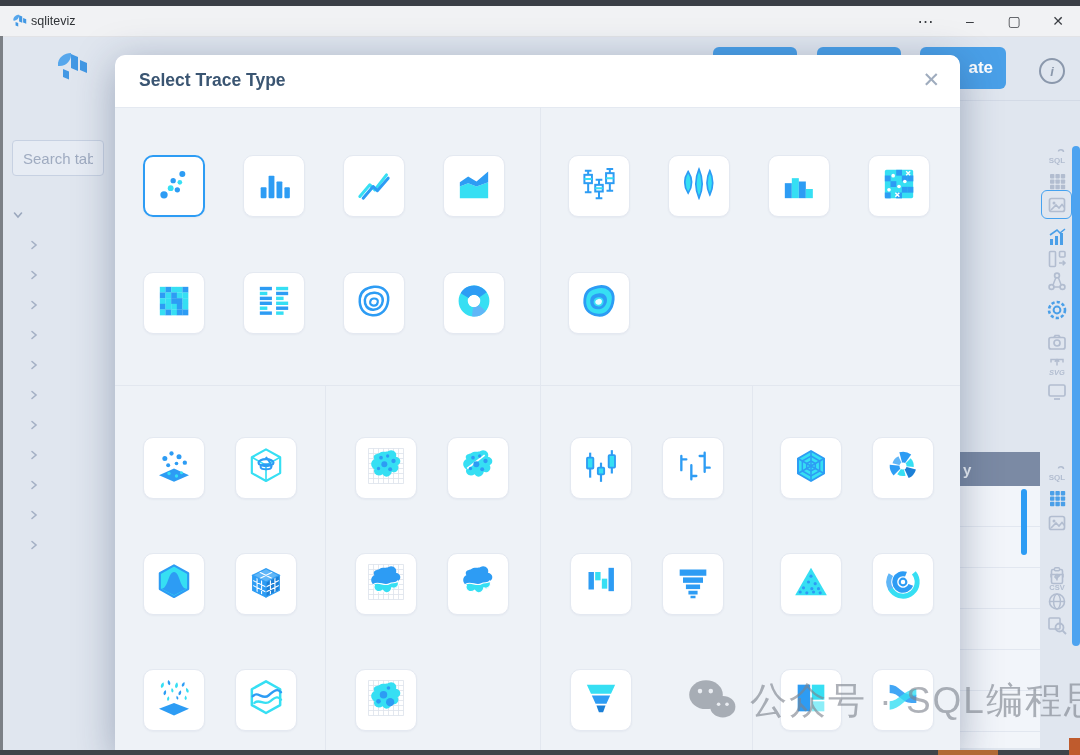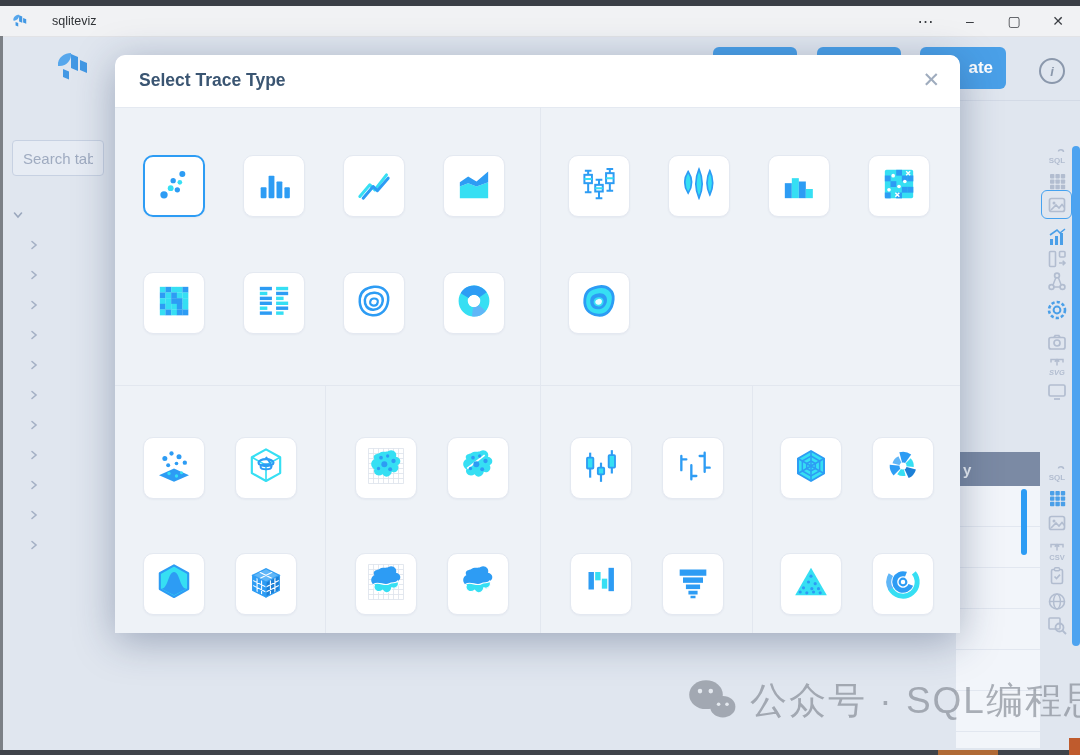--- a/index.html
+++ b/index.html
@@ -2,21 +2,21 @@
 <html><head>
 <meta charset="utf-8">
 <style>
   html,body{margin:0;padding:0;background:#888;}
   .screen{position:relative;width:1080px;height:755px;overflow:hidden;
     font-family:"Liberation Sans",sans-serif;background:#e0e6ef;}
   
   .top-edge{position:absolute;left:0;top:0;width:1080px;height:6px;background:#3b3f46;}
   .titlebar{position:absolute;left:0;top:6px;width:1080px;height:30px;background:#f1f2f4;
     border-bottom:1px solid #e2e3e6;display:flex;align-items:center;}
-  .tb-title{font-size:12.5px;color:#2f3236;margin-left:24px;}
+  .tb-title{font-size:12.5px;color:#2f3236;margin-left:3px;}
   .tb-controls{margin-left:auto;display:flex;height:100%;}
   .tb-btn{width:44px;height:100%;display:flex;align-items:center;justify-content:center;
     color:#3a3d42;font-size:14px;cursor:default;}
   .tb-btn.menu{font-size:16px;letter-spacing:1px;}
   
   .left-sliver{position:absolute;left:0;top:36px;width:3px;height:719px;background:#5a5d63;opacity:.75;}
   .app-logo{position:absolute;left:55px;top:52px;}
   .top-btn{position:absolute;height:42px;border-radius:6px;background:#4aa0e8;z-index:1;
     color:#fff;font-size:17px;font-weight:600;display:flex;align-items:center;justify-content:flex-end;
     padding-right:13px;box-sizing:border-box;}
@@ -47,21 +47,21 @@
   .pagination{position:absolute;left:968px;top:731px;width:90px;display:flex;gap:16px;
     font-size:15px;color:#5f7ca3;}
   .page-item{cursor:default;}
   
   .rail-icon{position:absolute;left:1046px;width:22px;height:22px;}
   .rail-box{position:absolute;left:1041px;width:31px;height:29px;border:1.5px solid #45a2f0;
     border-radius:6px;box-sizing:border-box;}
   .rail-strip{position:absolute;left:1072px;top:146px;width:8px;height:500px;border-radius:4px;
     background:#4da3f0;}
   
-  .modal{position:absolute;left:115px;top:55px;width:845px;height:578px;background:#eef2f7;
+  .modal{position:absolute;left:115px;top:55px;width:845px;height:700px;background:#eef2f7;
     border-radius:10px 10px 0 0;box-shadow:0 8px 40px rgba(30,50,90,.35);z-index:10;overflow:hidden;}
   .modal-header{position:absolute;left:0;top:0;width:845px;height:52px;background:#fff;
     border-bottom:1px solid #e4e9f1;border-radius:10px 10px 0 0;}
   .modal-title{position:absolute;left:24px;top:15px;font-size:17.5px;font-weight:700;color:#3a5572;}
   .modal-close{position:absolute;right:20px;top:13px;font-size:21px;color:#9facbe;cursor:default;}
   .m-divider{position:absolute;background:#e2e7ef;}
   .section-header{position:absolute;font-size:17px;font-weight:600;color:#3d5875;}
   .trace-item{position:absolute;}
   .tile{width:62px;height:62px;background:#fff;border:1px solid #e4e9f1;border-radius:10px;
     box-sizing:border-box;margin:0 auto;display:flex;align-items:center;justify-content:center;
@@ -279,21 +279,21 @@
           <rect x="14.8" y="9.4" width="4.4" height="4.4" rx="0.8" fill="#4a9fe8"></rect>
           <rect x="4" y="14.8" width="4.4" height="4.4" rx="0.8" fill="#4a9fe8"></rect>
           <rect x="9.4" y="14.8" width="4.4" height="4.4" rx="0.8" fill="#4a9fe8"></rect>
           <rect x="14.8" y="14.8" width="4.4" height="4.4" rx="0.8" fill="#4a9fe8"></rect>
         </svg></div>
       <div class="rail-icon" style="top:512px;"><svg viewBox="0 0 22 22" width="22" height="22">
           <rect x="3.5" y="4.5" width="15" height="13" rx="2" fill="none" stroke="#b2bdd0" stroke-width="1.7"></rect>
           <circle cx="8" cy="9" r="1.5" fill="#b2bdd0"></circle>
           <path d="M5,16 L10,11 L13,14 L16,10.5 L18.5,13.5" stroke="#b2bdd0" stroke-width="1.6" fill="none"></path>
         </svg></div>
-      <div class="rail-icon" style="top:541px;"><svg viewBox="0 0 22 22" width="22" height="22">
+      <div class="rail-icon" style="top:571px;"><svg viewBox="0 0 22 22" width="22" height="22">
           <path d="M5,6.5 V3.5 H17 V6.5 M11,9.5 V4 M8.8,5.8 L11,3.4 L13.2,5.8" stroke="#b2bdd0" stroke-width="1.5" fill="none"></path>
           <text x="11" y="19" font-size="7.5" font-weight="bold" fill="#b2bdd0" text-anchor="middle" font-family="Liberation Sans,sans-serif">CSV</text>
         </svg></div>
       <div class="rail-icon" style="top:565px;"><svg viewBox="0 0 22 22" width="22" height="22">
           <rect x="5.5" y="4.5" width="11" height="14" rx="1.5" fill="none" stroke="#b2bdd0" stroke-width="1.6"></rect>
           <rect x="8.5" y="2.8" width="5" height="3" rx="1" fill="#e0e6ef" stroke="#b2bdd0" stroke-width="1.4"></rect>
           <path d="M8.5,11.5 l2,2 l3.5,-3.8" stroke="#b2bdd0" stroke-width="1.7" fill="none"></path>
         </svg></div>
       <div class="rail-icon" style="top:590px;"><svg viewBox="0 0 22 22" width="22" height="22">
           <circle cx="11" cy="11.5" r="7.5" fill="none" stroke="#b2bdd0" stroke-width="1.6"></circle>

